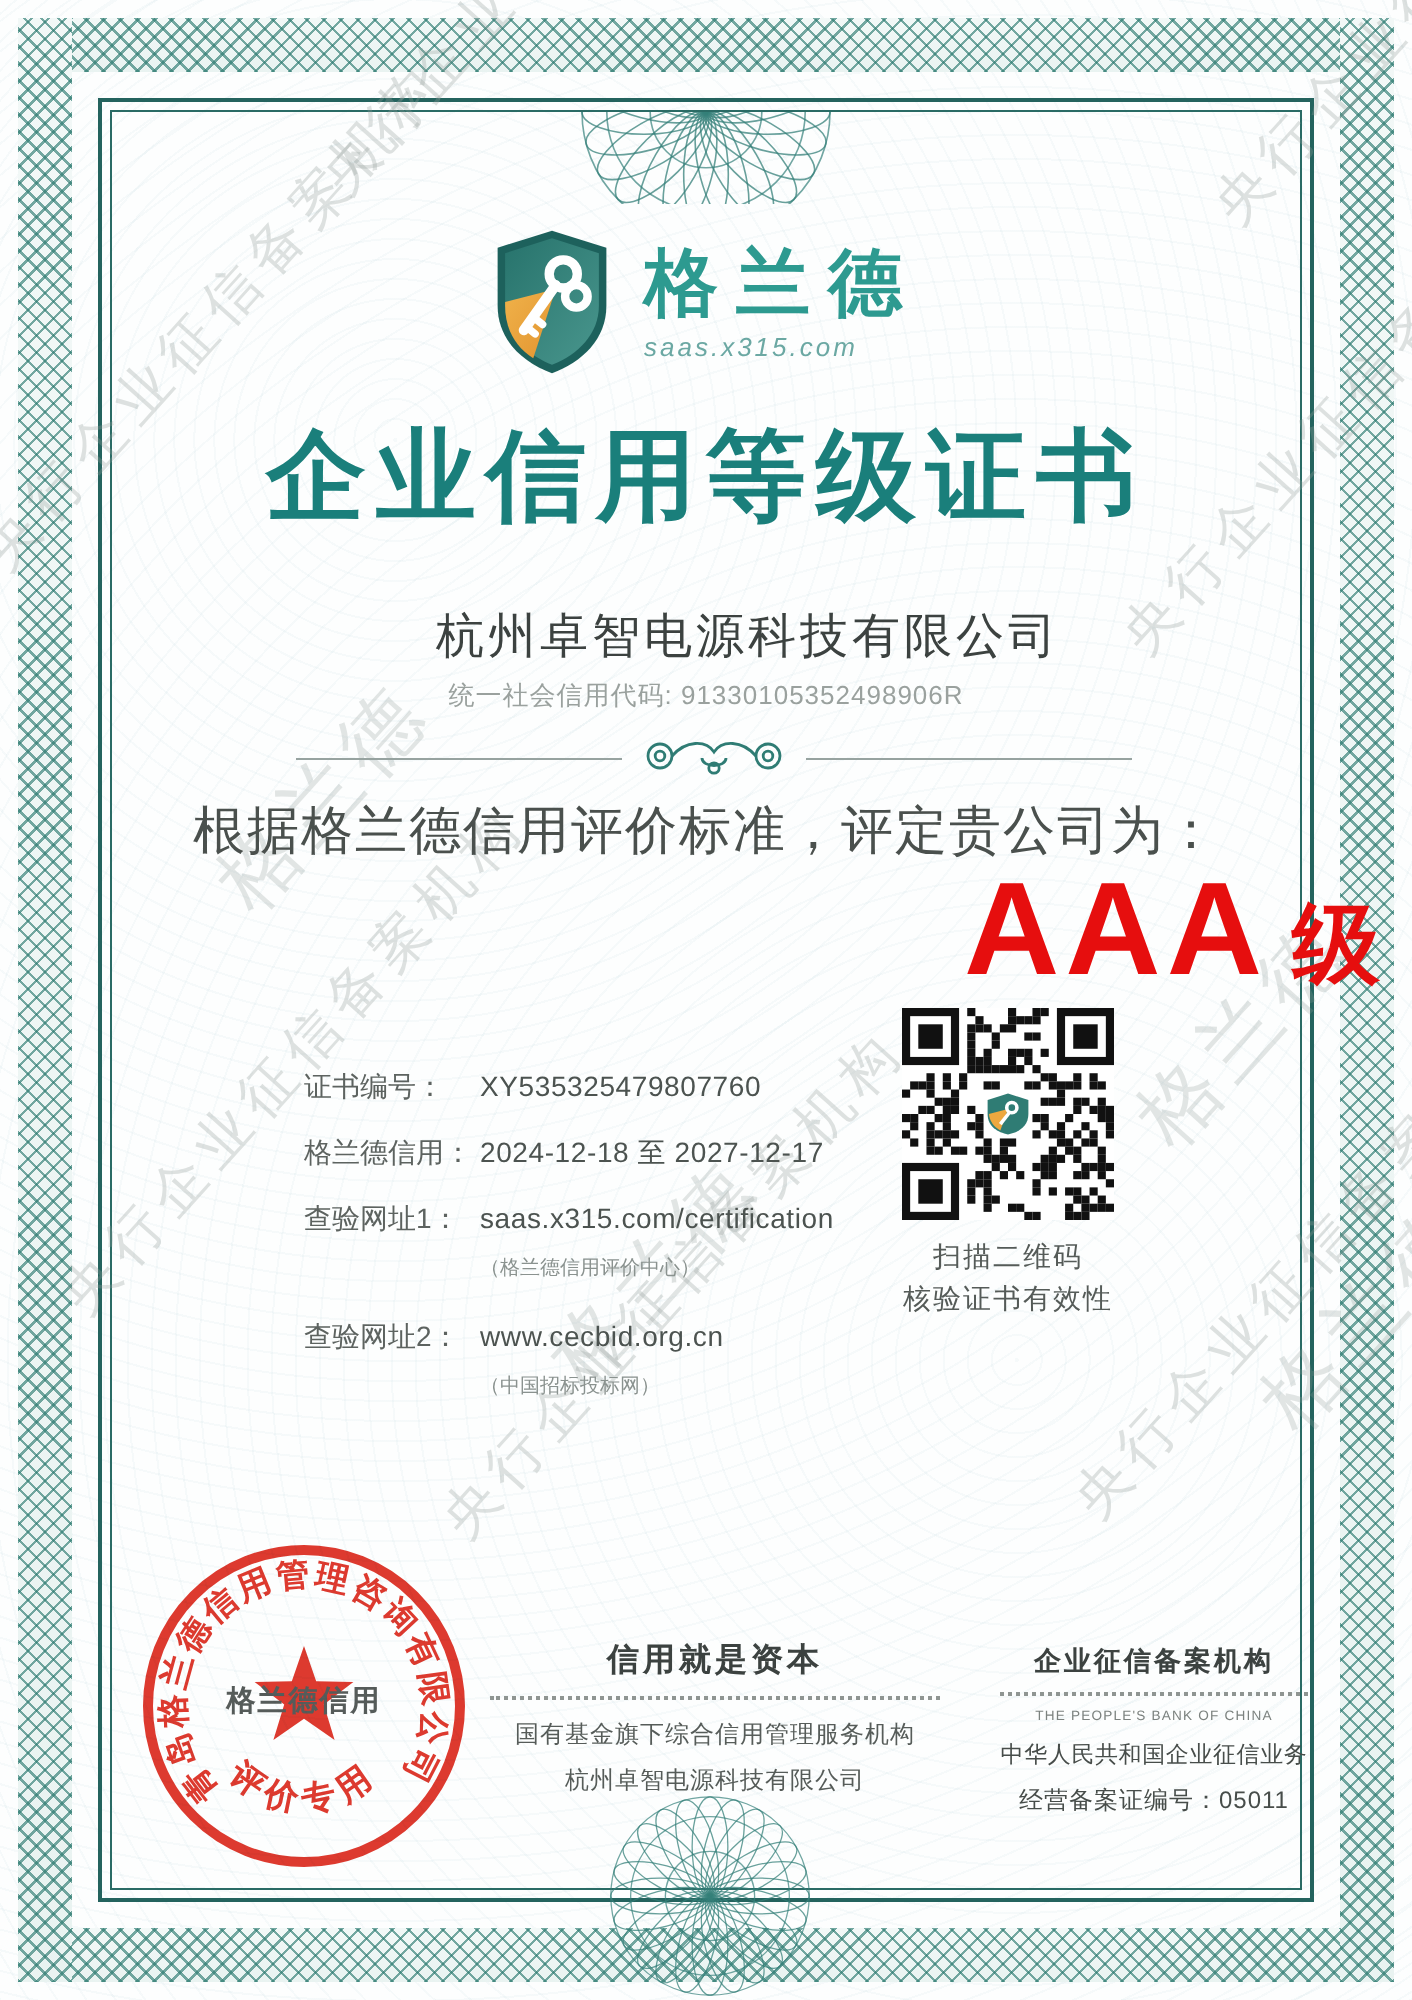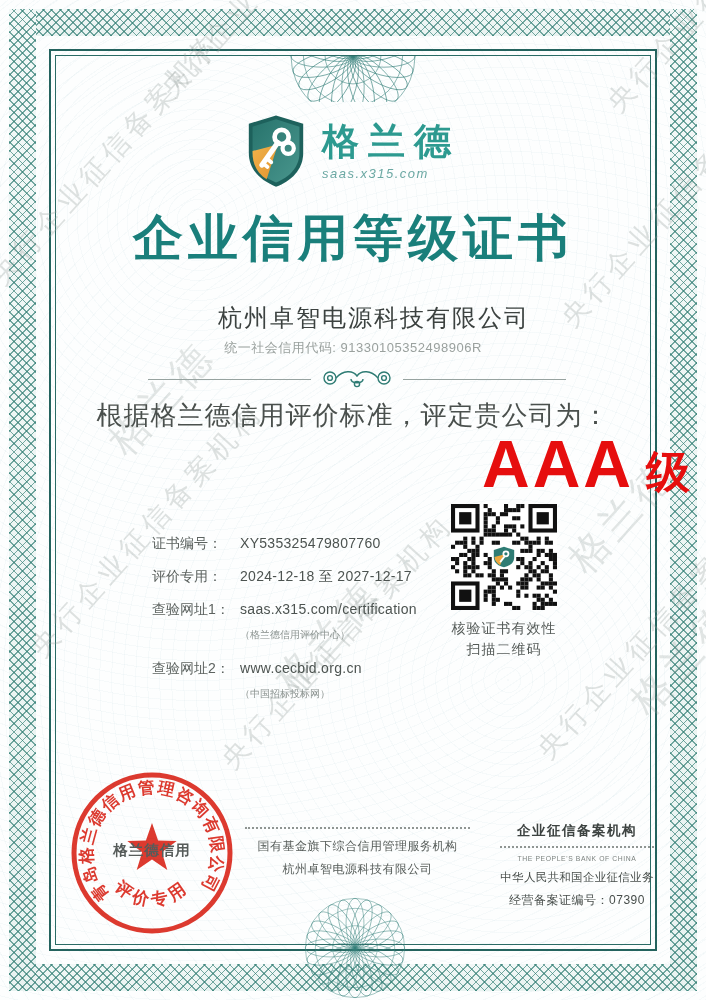--- a/index.html
+++ b/index.html
@@ -216,21 +216,21 @@
     <div class="rating" style="color:#e60e0e">
       <span class="grade">AAA</span><span class="suffix">级</span>
     </div>
 
     <div class="details">
       <div class="drow">
         <span class="dlabel">证书编号：</span>
         <span class="dvalue">XY535325479807760</span>
       </div>
       <div class="drow">
-        <span class="dlabel">评价专用：</span>
+        <span class="dlabel">格兰德信用：</span>
         <span class="dvalue">2024-12-18 至 2027-12-17</span>
       </div>
       <div class="drow">
         <span class="dlabel">查验网址1：</span>
         <span class="dvalue">saas.x315.com/certification</span>
       </div>
       <div class="dnote">（格兰德信用评价中心）</div>
       <div class="drow">
         <span class="dlabel">查验网址2：</span>
         <span class="dvalue">www.cecbid.org.cn</span>
@@ -444,37 +444,38 @@
           <rect x="4" y="80" width="20" height="20" fill="#fff"></rect>
           <rect x="8" y="84" width="12" height="12" fill="#111"></rect>
           <g transform="translate(42,42) scale(1.25)">
             <path d="M8 0 L16 2.5 V8 c0 5 -4 7.2 -8 8 c-4 -.8 -8 -3 -8 -8 V2.5 Z" fill="#2f7c74"></path>
             <path d="M0.5 8 L8 6 L5 14.5 C2.5 13 0.8 11 0.5 8 Z" fill="#eda83f"></path>
             <circle cx="9.5" cy="5.5" r="2" fill="none" stroke="#fff" stroke-width="1.4"></circle>
             <path d="M8.5 7.5 L5 12" stroke="#fff" stroke-width="1.4" fill="none"></path>
           </g>
         </svg>
       <div class="qr-caption">
+        <div>扫描二维码</div>
         <div>核验证书有效性</div>
-        <div>扫描二维码</div>
       </div>
     </div>
 
     <div class="footer-center">
+      <div class="fc-head">信用就是资本</div>
       <div class="fc-sep"></div>
       <div class="fc-line">国有基金旗下综合信用管理服务机构</div>
       <div class="fc-line">杭州卓智电源科技有限公司</div>
     </div>
 
     <div class="footer-right">
       <div class="fr-head">企业征信备案机构</div>
       <div class="fr-sep"></div>
       <div class="fr-bank-en">THE PEOPLE'S BANK OF CHINA</div>
       <div class="fr-line1">中华人民共和国企业征信业务</div>
-      <div class="fr-line2">经营备案证编号：07390</div>
+      <div class="fr-line2">经营备案证编号：05011</div>
     </div>
 
   </div>
 
   <svg class="stamp" viewBox="0 0 180 180">
     <defs>
       <path id="arcTop" d="M47.6,132.4 A60,60 0 1 1 132.4,132.4" fill="none"></path>
       <path id="arcBottom" d="M56.6,129.8 A52,52 0 0 0 123.4,129.8" fill="none"></path>
     </defs>
     <circle cx="90" cy="90" r="78" fill="none" stroke="#dd2b1f" stroke-width="5"></circle>

